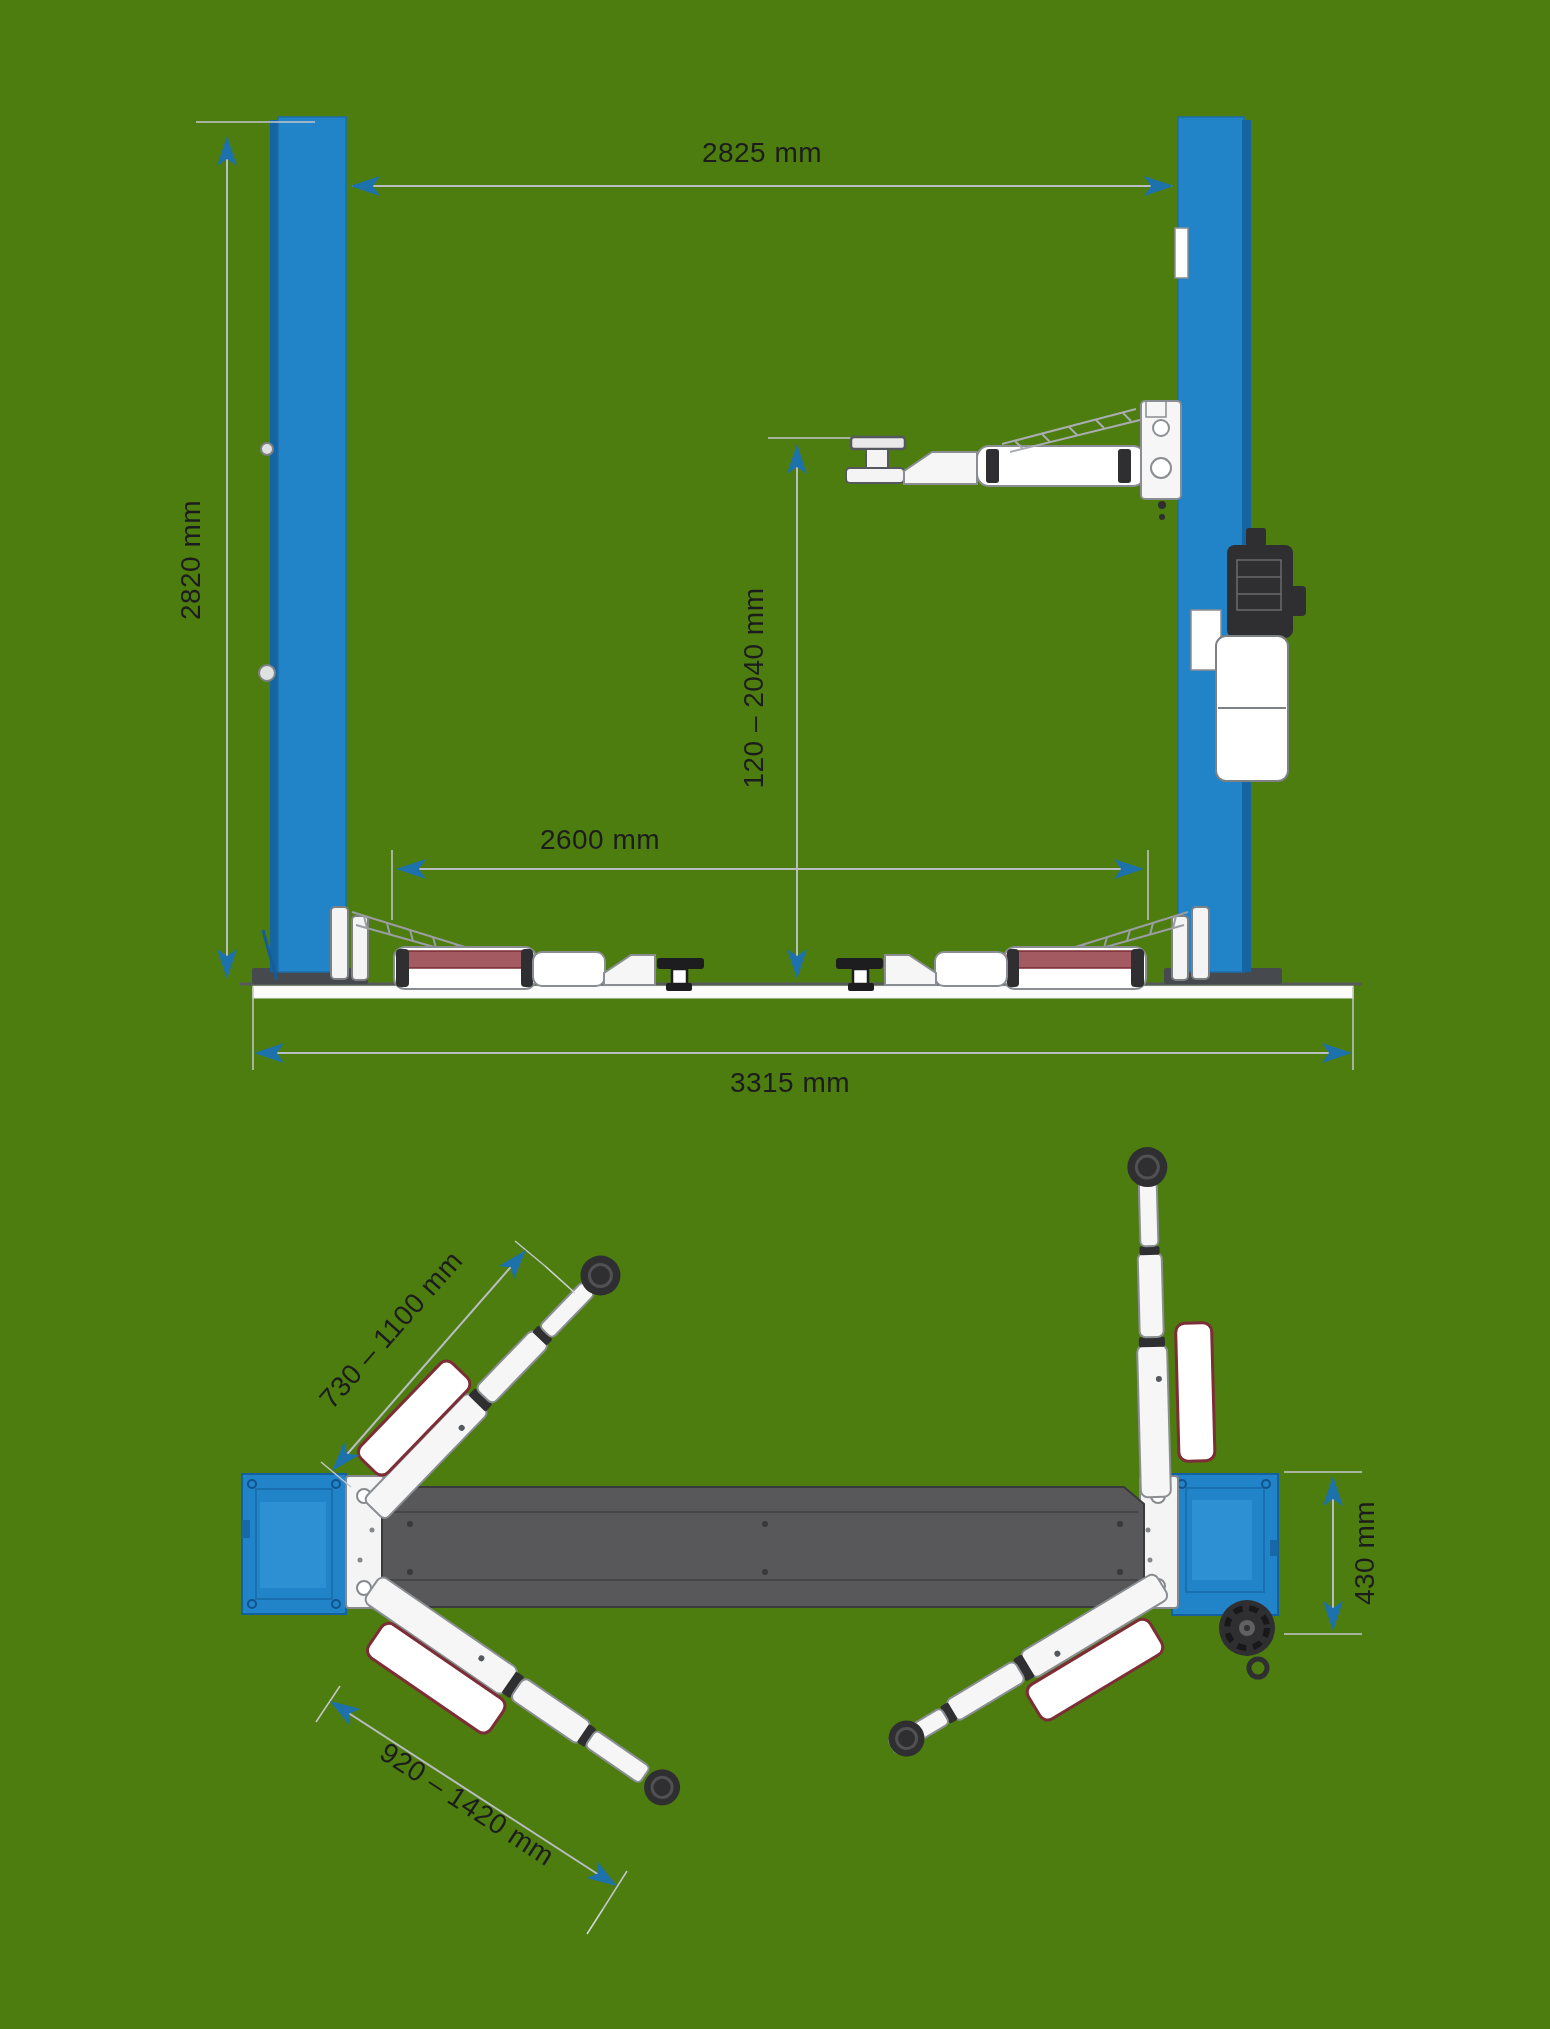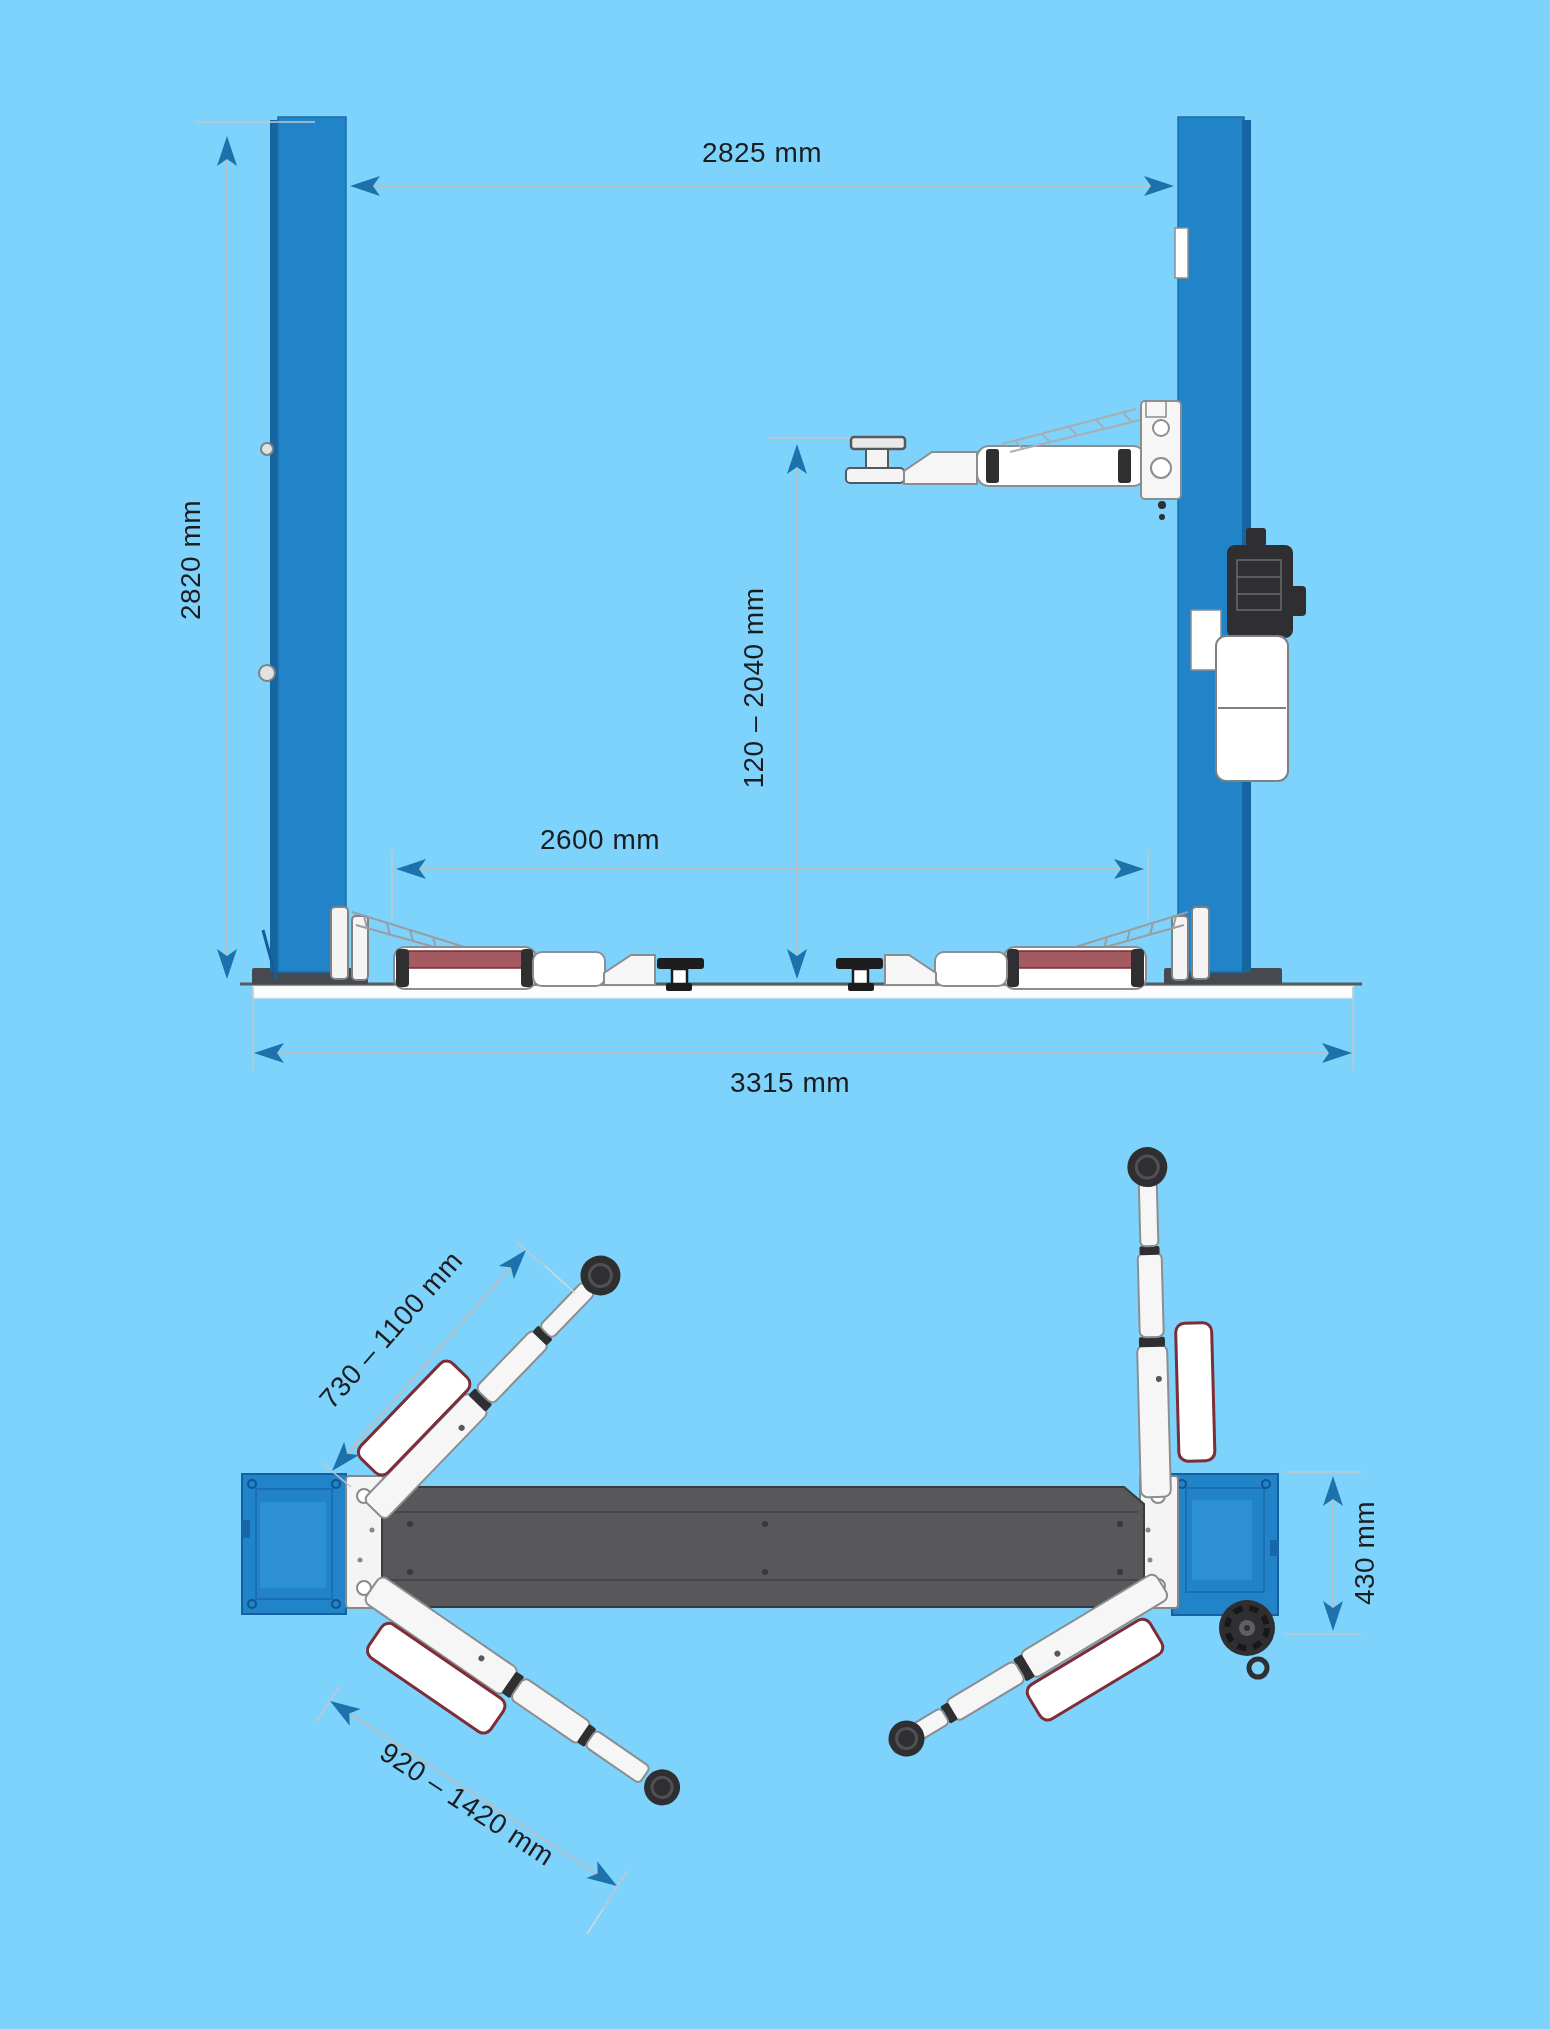--- a/index.html
+++ b/index.html
@@ -1,16 +1,16 @@
 <!DOCTYPE html>
 <html><head>
 <meta charset="utf-8">
 <style>
   html,body{margin:0;padding:0;background:#ffffff;}
-  .canvas{position:relative;width:1550px;height:2029px;background:#7dd3fc;overflow:hidden;
+  .canvas{position:relative;width:1550px;height:2029px;background:#4d7c0f;overflow:hidden;
           font-family:"Liberation Sans", sans-serif;}
   svg{position:absolute;left:0;top:0;}
   text{font-family:"Liberation Sans", sans-serif;font-size:28px;font-weight:500;
        fill:#1c1c1e;letter-spacing:0.5px;}
 </style>
 </head>
 <body>
 
 <div class="canvas">
 <svg width="1550" height="2029" viewBox="0 0 1550 2029">

